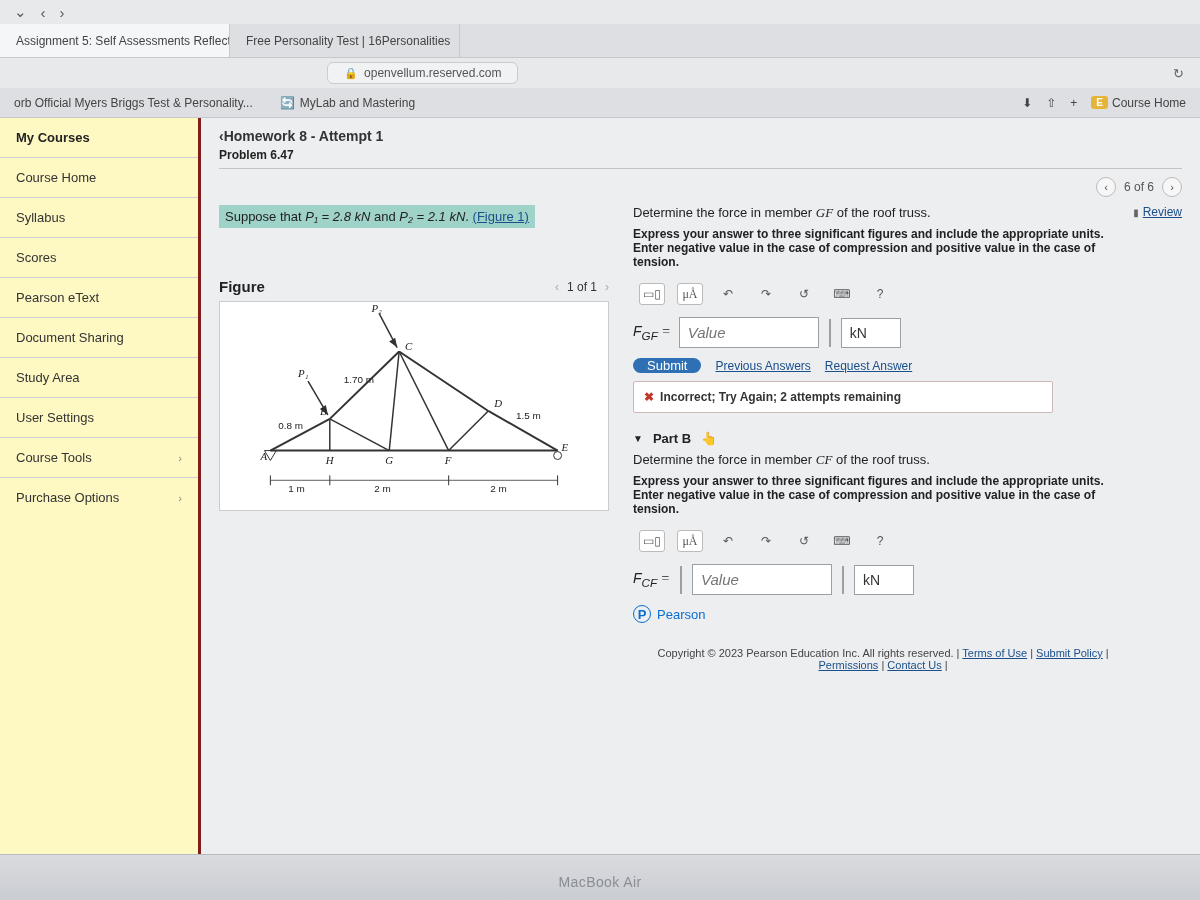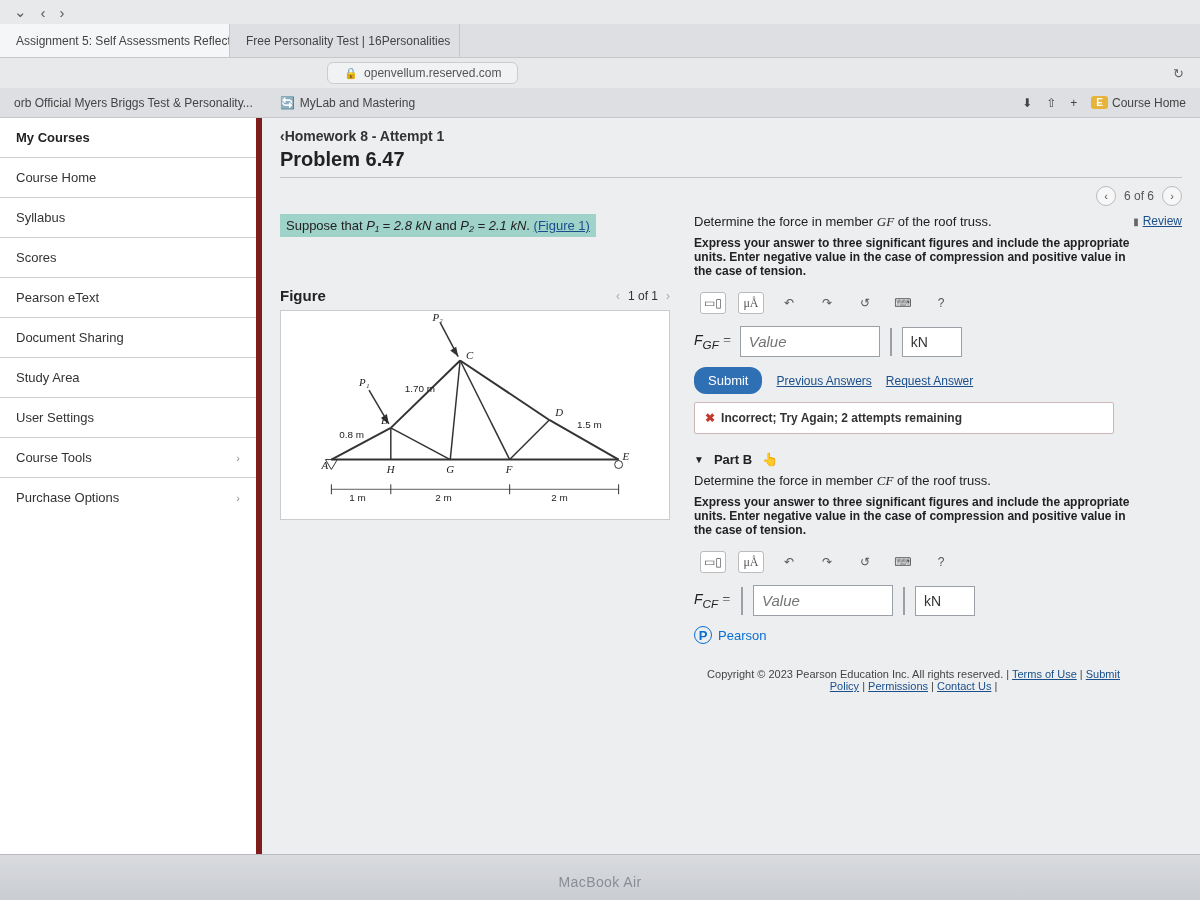--- a/index.html
+++ b/index.html
@@ -17,29 +17,29 @@
 .urlbox { margin:0 auto; background:#f1f2f4; border:1px solid #ccc; border-radius:6px; padding:3px 16px; font-size:12px; color:#555; display:flex; align-items:center; gap:6px;}
 .lock { font-size:11px; }
 
 .bookmarks { height:30px; background:#dedfe2; display:flex; align-items:center; padding:0 14px; gap:28px; border-bottom:1px solid #c7c8cb; font-size:12px; color:#444;}
 .bookmarks .bm { display:flex; align-items:center; gap:4px; white-space:nowrap;}
 .bookmarks .right { margin-left:auto; display:flex; gap:14px; align-items:center;}
 .badge-e { background:#e7b43b; color:#fff; border-radius:3px; padding:1px 5px; font-size:10px; font-weight:bold;}
 
 
 .app { display:flex; height: calc(900px - 24px - 34px - 30px - 30px - 46px); }
-.sidebar { width:262px; background:#ffffff; border-right:6px solid #7f1d1d; }
+.sidebar { width:201px; background:#fef9c3; border-right:3px solid #7f1d1d; }
 .sidebar .sec { padding:12px 16px; font-size:13px; color:#333; border-top:1px solid #cfcfd2;}
 .sidebar .sec.first { border-top:none; font-weight:bold; color:#222;}
 .sidebar .sec.item { display:flex; justify-content:space-between; align-items:center;}
 .sidebar .sec .chev { color:#888; font-size:11px;}
 
 .main { flex:1; background:#eceef0; position:relative; padding:10px 18px 0 18px; overflow:hidden;}
 .crumb { font-size:14px; font-weight:bold; color:#333; margin-bottom:4px;}
-.problem-title { font-size:20px; font-weight:bold; color:#222; margin-bottom:6px;}
+.problem-title { font-size:12px; font-weight:bold; color:#222; margin-bottom:6px;}
 .divider { border:none; border-top:1px solid #c3c4c7; margin:4px 0 8px;}
 .toprow { display:flex; justify-content:flex-end; align-items:center; gap:8px; font-size:12px; color:#555; margin-bottom:8px;}
 .circle-btn { width:20px; height:20px; border:1px solid #bbb; border-radius:50%; display:flex; align-items:center; justify-content:center; font-size:11px; color:#555; background:#f7f7f8; cursor:pointer;}
 .review-link { float:right; font-size:12px; color:#1a4f8b; text-decoration:underline; display:flex; align-items:center; gap:4px;}
 .review-link::before { content:"▮"; color:#666; font-size:10px;}
 
 .content-cols { display:flex; gap:24px; margin-top:6px;}
 .col-left { width:390px; }
 .col-right { flex:1; }
 
@@ -63,21 +63,21 @@
 .tool.boxed { border:1px solid #bbb; background:#fff;}
 .tool.micro { font-family:'Times New Roman',serif;}
 
 .answer-row { display:flex; align-items:center; gap:8px; margin-bottom:10px;}
 .answer-row .lhs { font-style:italic; font-family:'Times New Roman',serif; font-size:14px;}
 .answer-input { border:1px solid #9aa0a6; padding:6px 8px; width:140px; font-style:italic; color:#888; font-size:15px; background:#fff;}
 .unit-box { border:1px solid #9aa0a6; padding:6px 8px; width:60px; font-size:14px; color:#333; background:#fff;}
 .rule { display:inline-block; width:2px; height:28px; background:#9aa0a6; margin:0 2px;}
 
 .submit-row { display:flex; align-items:center; gap:14px; margin-bottom:8px;}
-.submit-btn { background:#2f6fb3; color:#fff; border:none; padding:6px 14px; font-size:13px; border-radius:12px; cursor:pointer;}
+.submit-btn { background:#2f6fb3; color:#fff; border:none; padding:0 14px; font-size:13px; border-radius:12px; cursor:pointer;}
 .linkish { color:#1a4f8b; text-decoration:underline; font-size:12px; cursor:pointer;}
 
 .feedback { border:1px solid #d0b7b7; background:#fff; padding:8px 10px; font-size:12px; color:#333; display:flex; align-items:center; gap:6px; border-radius:2px; max-width:420px;}
 .feedback .x { color:#c0392b; font-weight:bold;}
 
 .part-b-head { display:flex; align-items:center; gap:10px; font-size:13px; font-weight:bold; margin:16px 0 6px;}
 .part-b-head .tri { font-size:10px;}
 .hand { font-size:13px;}
 
 .footer { font-size:11px; color:#444; text-align:center; padding:6px 0 2px; }

